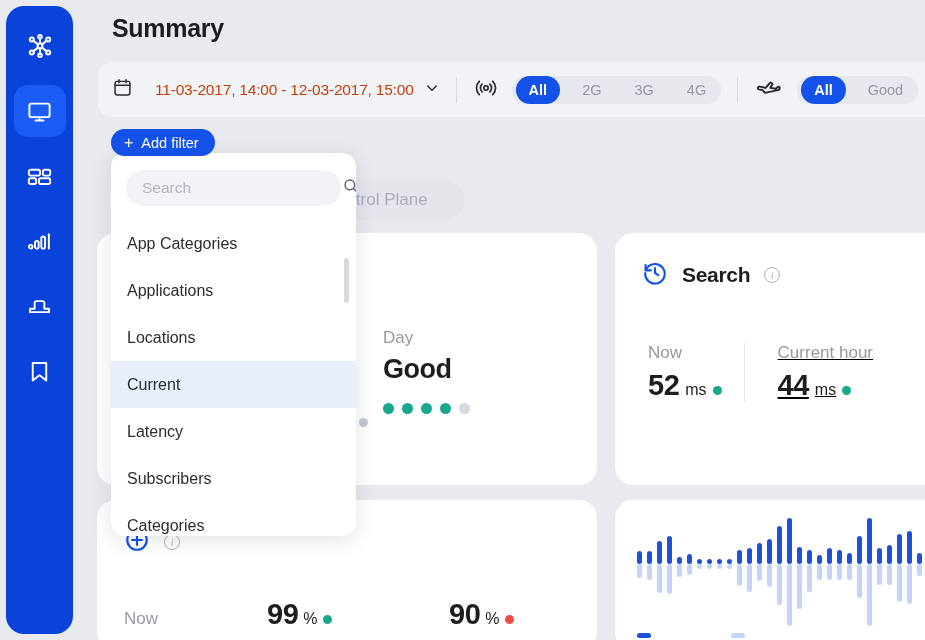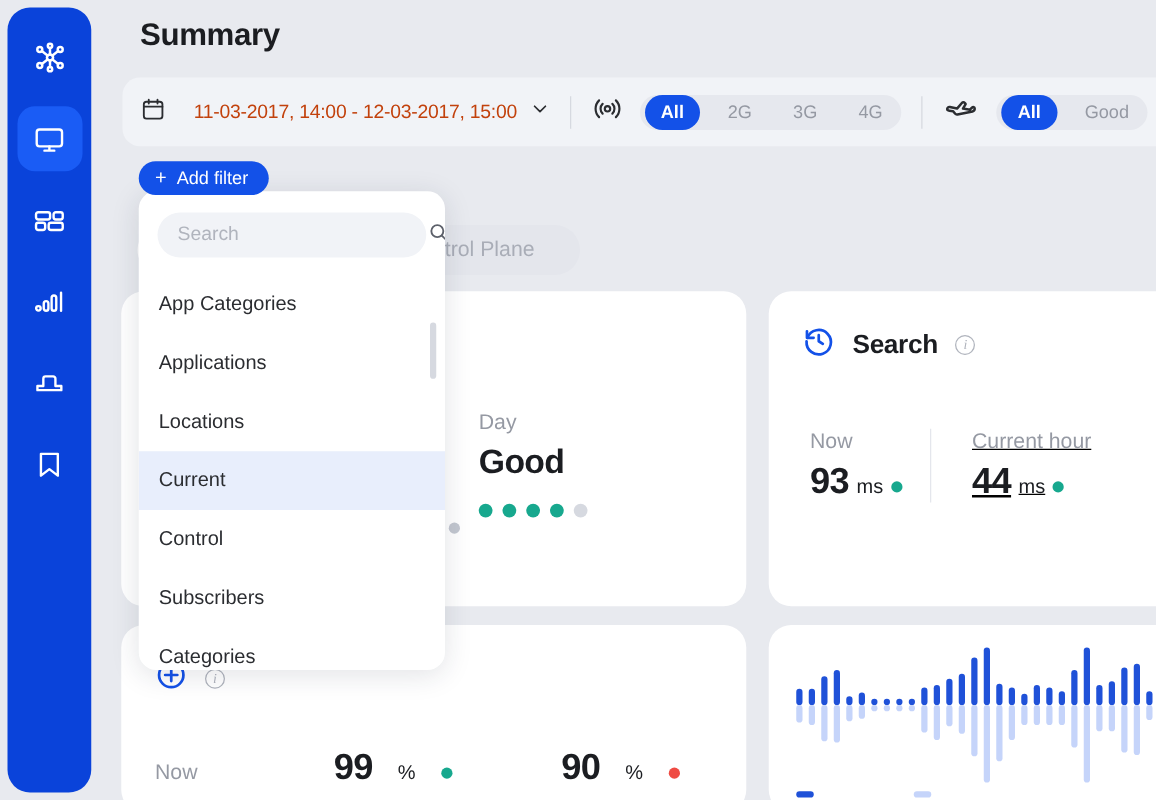--- a/index.html
+++ b/index.html
@@ -170,21 +170,21 @@
   .lat-num { font-size: 29px; font-weight: bold; color: #1b1d21; letter-spacing: -0.5px; }
   .lat-unit { font-size: 16px; color: #1b1d21; }
   .sdot { width: 9px; height: 9px; border-radius: 50%; display: inline-block; }
 
   
   #tr-body {
     position: absolute; left: 0; top: 98px;
     display: flex; align-items: baseline;
   }
   .tr-label { font-size: 17px; color: #9599a3; width: 170px; padding-left: 27px; }
-  .tr-metric { display: flex; align-items: baseline; gap: 20px; width: 182px; }
+  .tr-metric { display: flex; align-items: baseline; gap: 5px; width: 182px; }
   .tr-num { font-size: 29px; font-weight: bold; color: #1b1d21; letter-spacing: -0.5px; }
   .tr-unit { font-size: 16px; color: #1b1d21; }
 
   
   #chart-area {
     position: absolute; left: 22px; top: 18px;
     width: 296px; height: 110px;
   }
   .bar-col {
     position: absolute; width: 5px;
@@ -387,21 +387,21 @@
           <path d="M12 7.5V12l3 1.9"></path>
         </svg>
       </span>
       <span class="card-title">Search</span>
       <span class="info-i">i</span>
     </div>
     <div id="lat-body">
       <div class="lat-col">
         <div class="lat-label">Now</div>
         <div class="lat-row">
-          <span class="lat-num">93</span>
+          <span class="lat-num">52</span>
           <span class="lat-unit">ms</span>
           <span class="sdot" style="background:#17a88e"></span>
         </div>
       </div>
       <div class="lat-col">
         <div class="lat-label">Current hour</div>
         <div class="lat-row">
           <span class="lat-num">44</span>
           <span class="lat-unit">ms</span>
           <span class="sdot" style="background:#17a88e"></span>
@@ -577,20 +577,20 @@
           <circle cx="10.5" cy="10.5" r="6.4"></circle>
             <path d="M15.3 15.3 20.5 20.5"></path>
         </svg>
       </span>
     </div>
     <div id="menu-list">
       <div class="menu-item">App Categories</div>
       <div class="menu-item">Applications</div>
       <div class="menu-item">Locations</div>
       <div class="menu-item sel">Current</div>
-      <div class="menu-item">Control</div>
+      <div class="menu-item">Latency</div>
       <div class="menu-item">Subscribers</div>
       <div class="menu-item">Categories</div>
     </div>
     <div id="dd-scroll"></div>
   </div>
 
 </div>
 
 </body></html>

